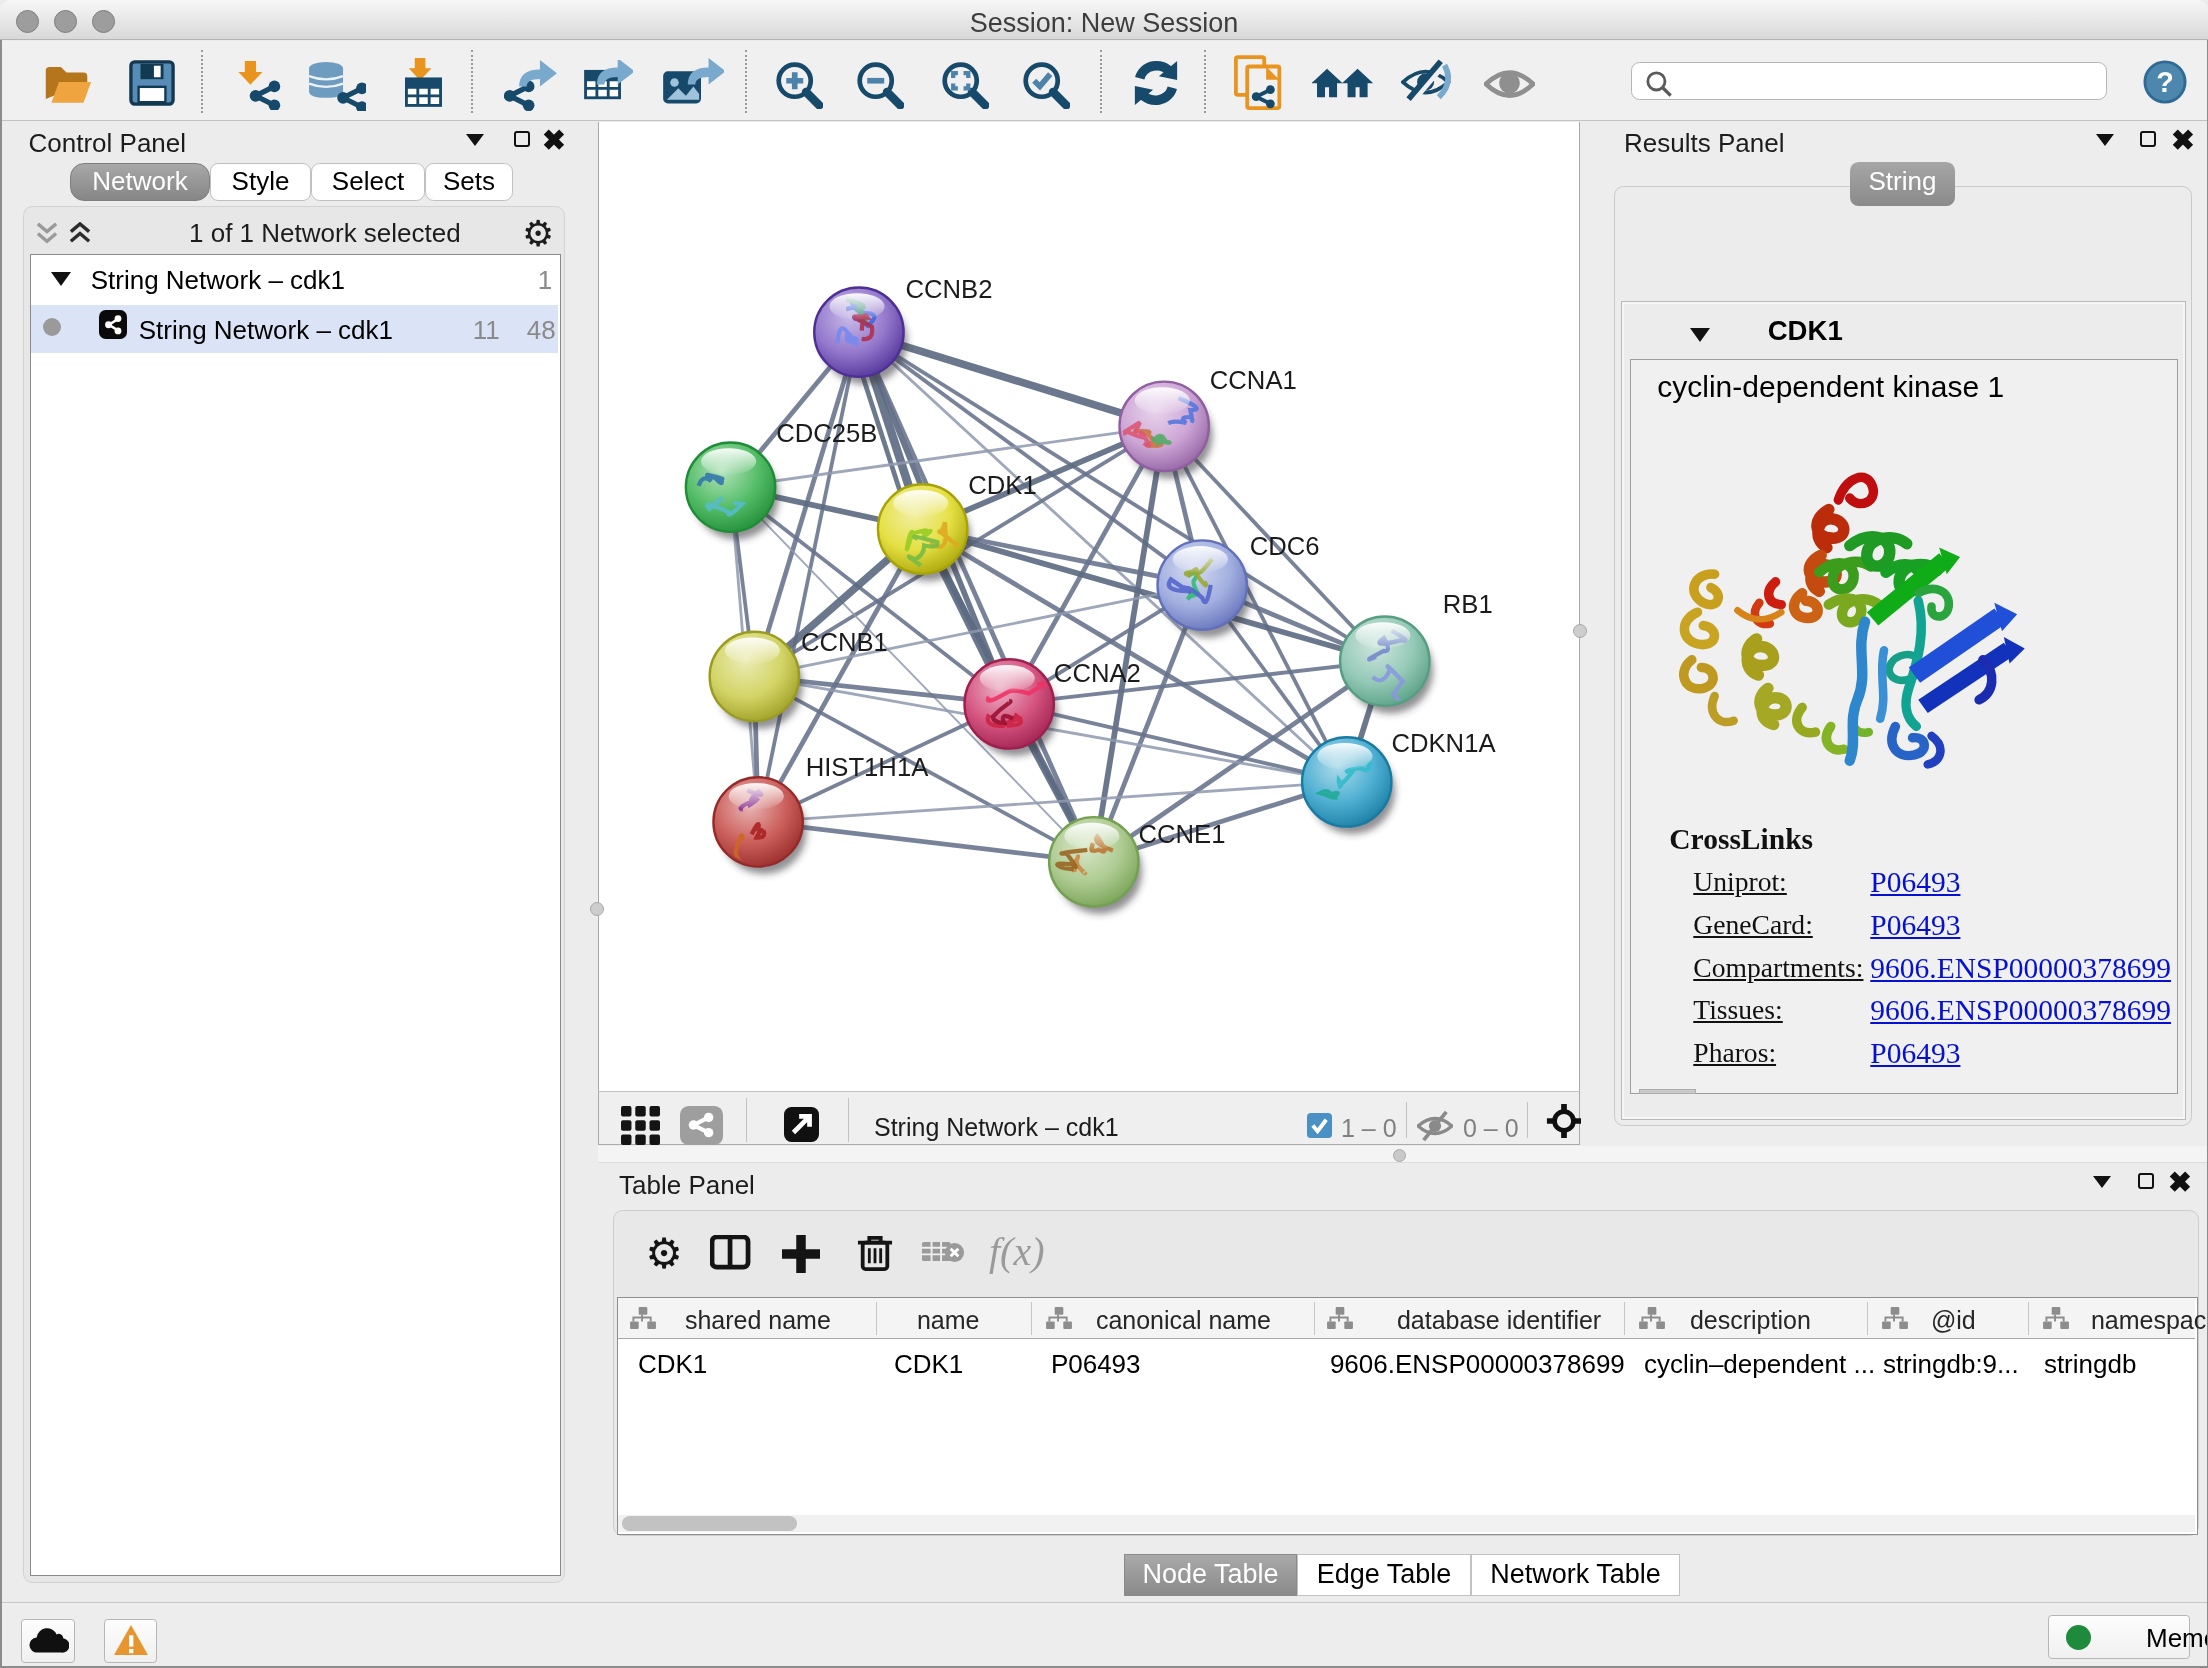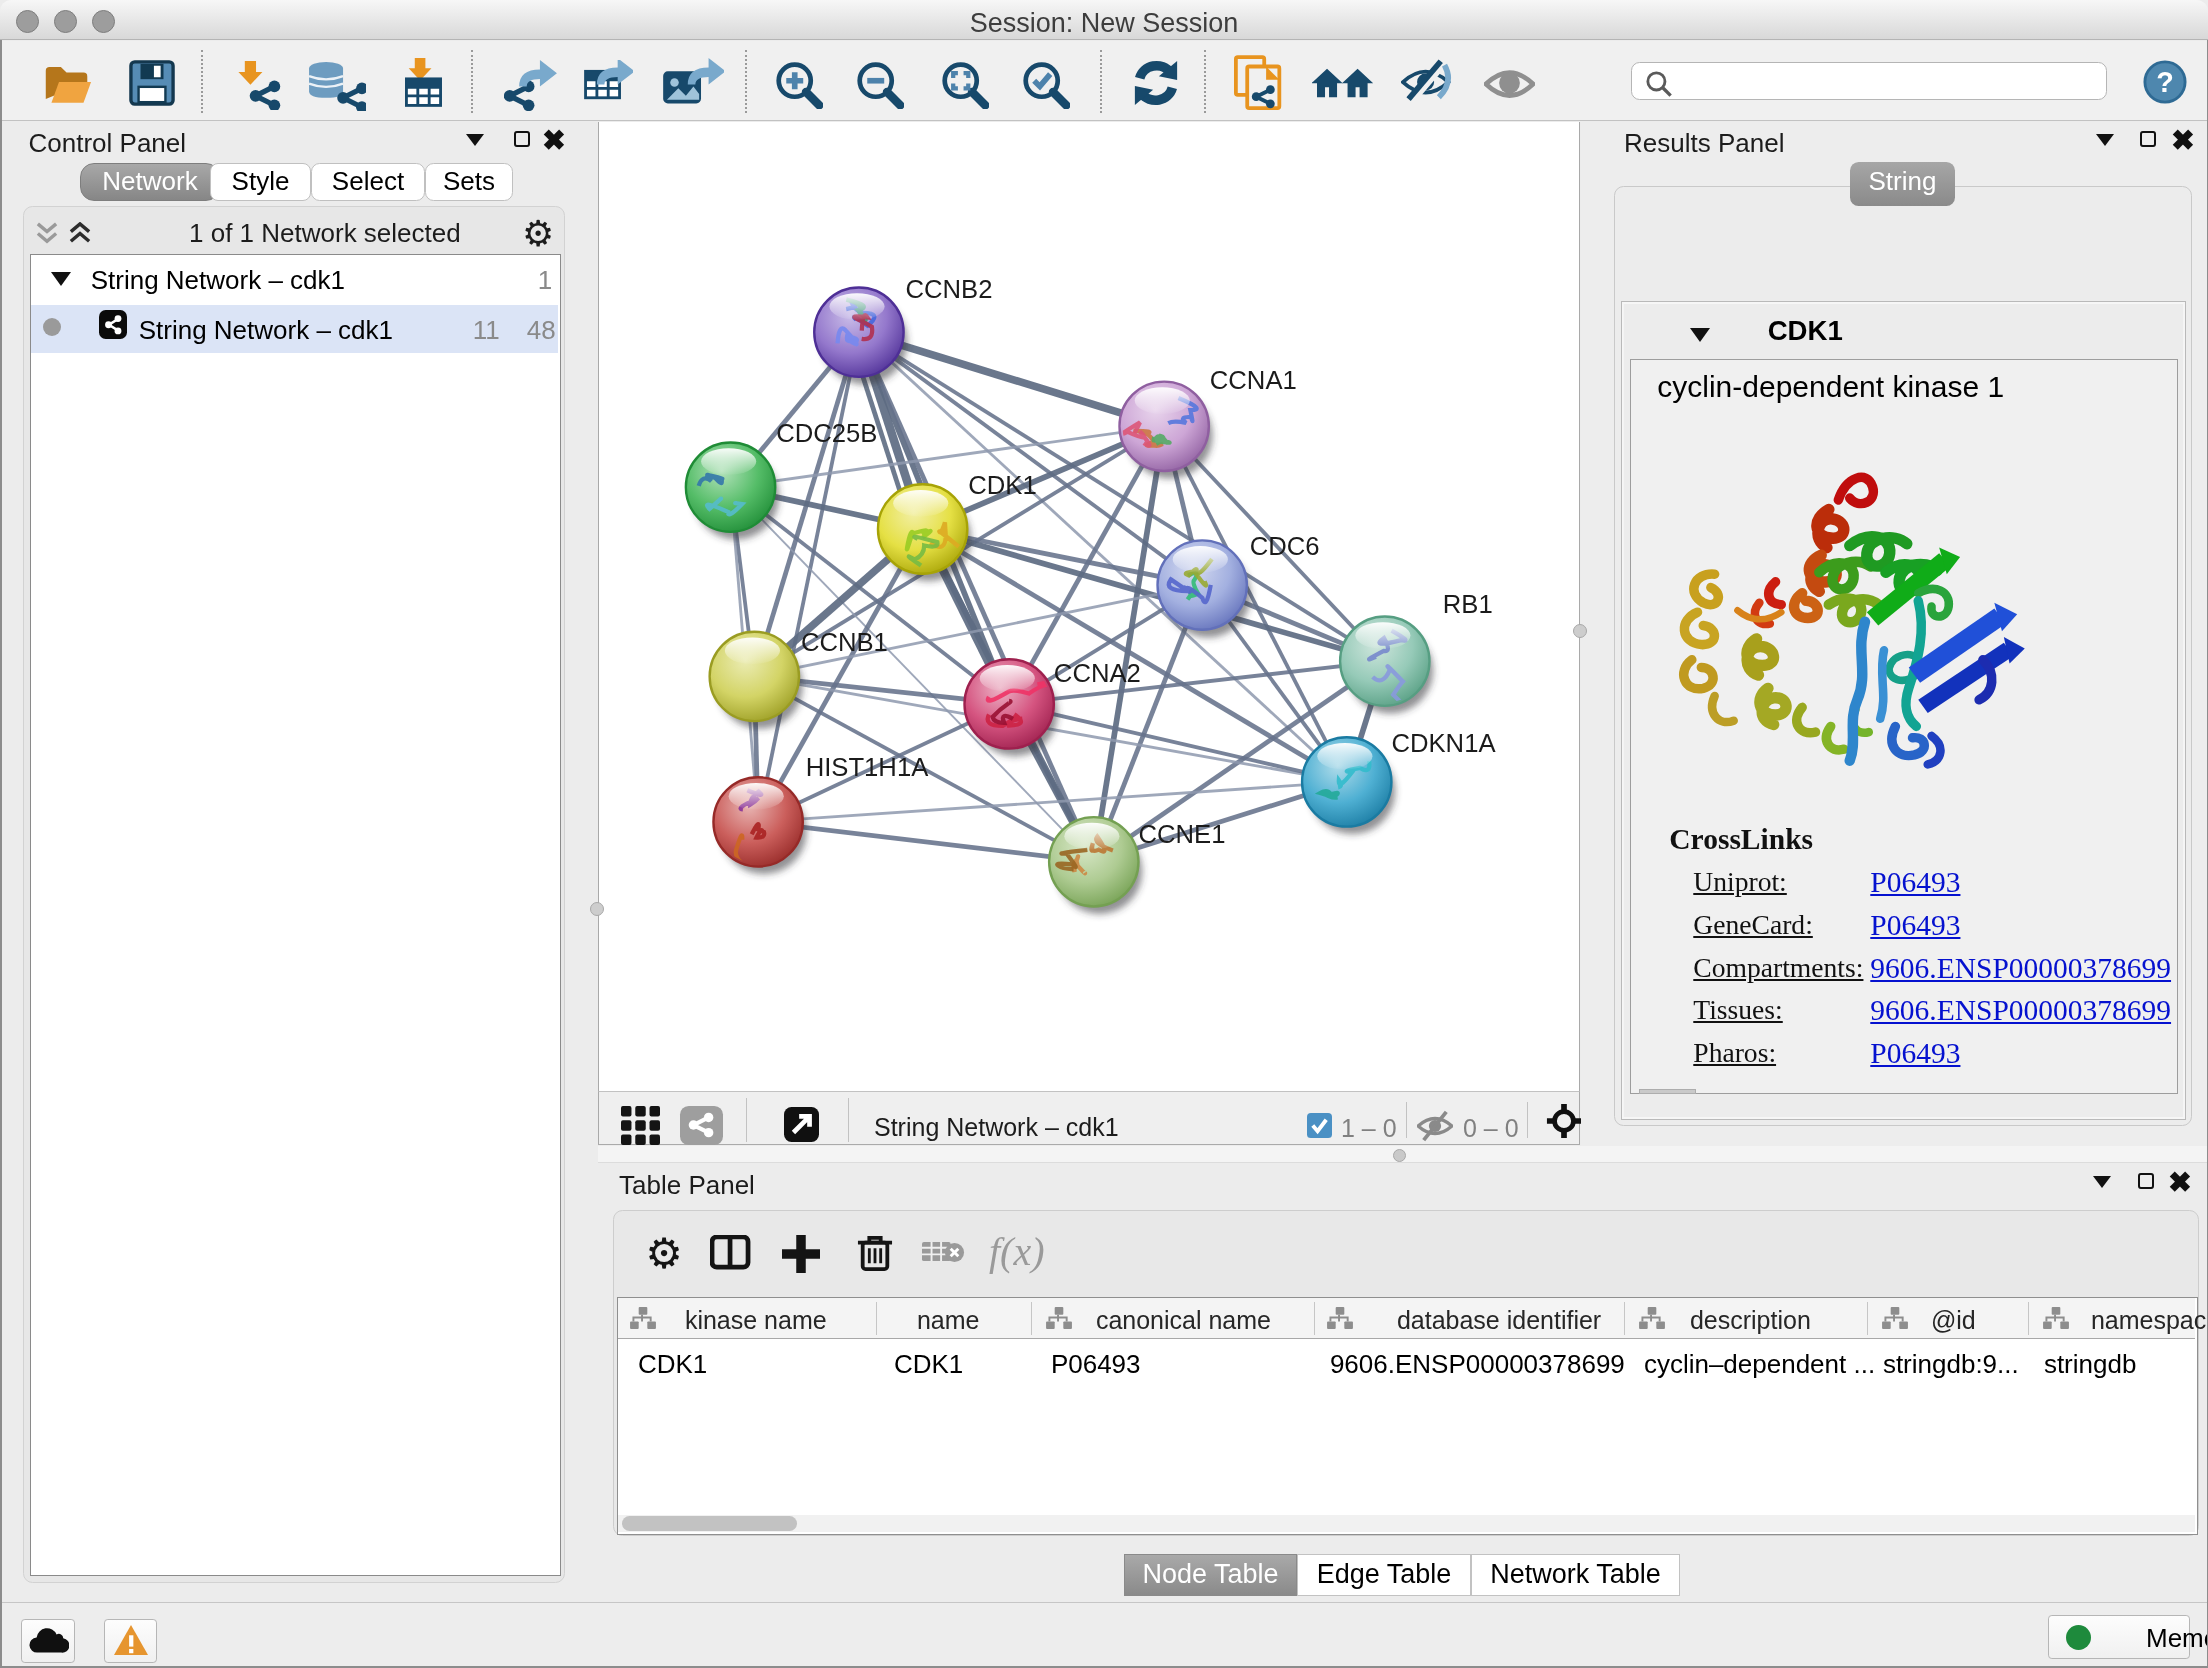--- a/index.html
+++ b/index.html
@@ -228,21 +228,21 @@
       <circle cx="12" cy="12" r="9" fill="none" stroke="#5a5a5a" stroke-width="3"></circle>
       <path d="M19 19 L27 27" stroke="#5a5a5a" stroke-width="3.5"></path>
     </svg>
 </div>
 
 <div id="cpanel" class="abs">
   <div class="paneltitle abs" style="left:28.5px; top:5.7px;">Control Panel</div>
   <div class="wbtn-tri abs" style="left:466px; top:12.4px;"></div>
   <div class="wbtn-sq abs" style="left:514px; top:8.6px;"></div>
   <div class="wbtn-x abs" style="left:542px; top:8.6px;">✖</div>
-  <div class="tab tabsel abs" style="left:80px;  width:140px;border-radius:14px;">Network</div>
+  <div class="tab tabsel abs" style="left:70px;  width:140px;border-radius:14px;">Network</div>
   <div class="tab abs" style="left:210px; width:101px;border-radius:8px;">Style</div>
   <div class="tab abs" style="left:311px; width:114px;">Select</div>
   <div class="tab abs" style="left:425px; width:88px;">Sets</div>
   <div id="subpanel" class="abs">
     <div id="subhdr" class="abs">
       <svg class="abs" style="left:11.4px;top:15px" width="24" height="24" viewBox="0 0 25 25">
           <path d="M3 2 L12.5 10 L22 2 M3 12 L12.5 20 L22 12" fill="none" stroke="#9a9a9a" stroke-width="3.6"></path>
         </svg>
       <svg class="abs" style="left:44px;top:15px" width="24" height="24" viewBox="0 0 25 25">
           <path d="M3 10 L12.5 2 L22 10 M3 20 L12.5 12 L22 20" fill="none" stroke="#2c2c2c" stroke-width="3.6"></path>
@@ -733,21 +733,21 @@
               <rect x="18" y="15" width="9" height="8" rx="1"></rect>
               <path d="M12.5 8 L12.5 11 L3.5 11 L3.5 15 M12.5 11 L21.5 11 L21.5 15 M12.5 8 L12.5 15" stroke="#8d8d8d" stroke-width="2" fill="none"></path>
             </g>
           </svg>
           <div class="tcol abs" style="left:258px"></div>
         <div class="tcol abs" style="left:413px"></div>
         <div class="tcol abs" style="left:696px"></div>
         <div class="tcol abs" style="left:1006px"></div>
         <div class="tcol abs" style="left:1249px"></div>
         <div class="tcol abs" style="left:1410px"></div>
-        <span class="thtxt abs" style="left:67px;">kinase name</span>
+        <span class="thtxt abs" style="left:67px;">shared name</span>
         <span class="thtxt abs" style="left:299px;">name</span>
         <span class="thtxt abs" style="left:478px;">canonical name</span>
         <span class="thtxt abs" style="left:779px;">database identifier</span>
         <span class="thtxt abs" style="left:1072px;">description</span>
         <span class="thtxt abs" style="left:1313px;">@id</span>
         <span class="thtxt abs" style="left:1473px;">namespace</span>
       </div>
       <span class="tdtxt abs" style="left:20px;">CDK1</span>
       <span class="tdtxt abs" style="left:276px;">CDK1</span>
       <span class="tdtxt abs" style="left:433px;">P06493</span>

